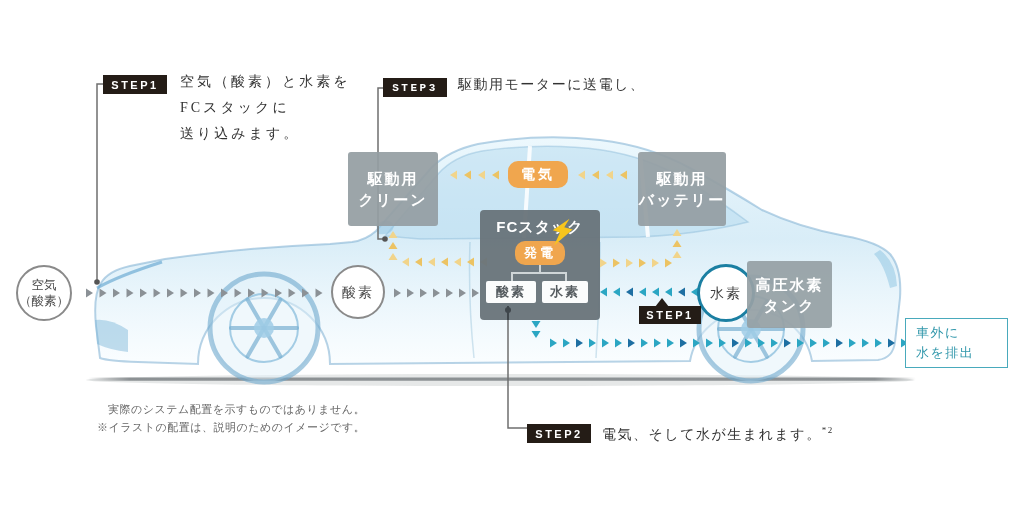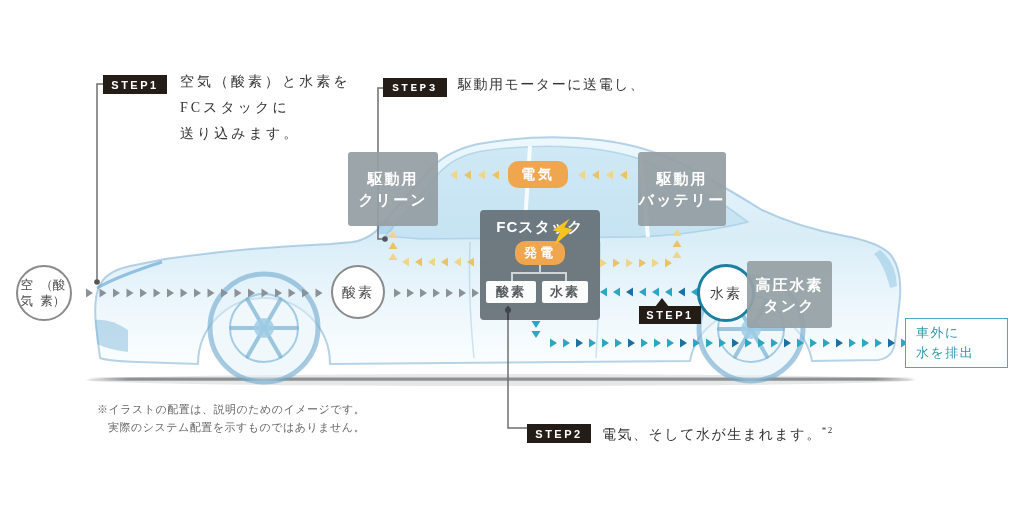--- a/index.html
+++ b/index.html
@@ -16,21 +16,21 @@
              font-family:"Liberation Serif",serif;white-space:nowrap;}
   .step-text.tight{letter-spacing:1.5px;line-height:25px;}
   
   .gray-box{position:absolute;border-radius:3px;color:#fff;font-weight:bold;font-size:15px;
             letter-spacing:2px;display:flex;flex-direction:column;align-items:center;
             justify-content:center;line-height:21px;text-align:right;}
   .orange-chip{position:absolute;border-radius:10px;color:#fff;font-weight:bold;font-size:13px;
                letter-spacing:3px;display:flex;align-items:center;justify-content:center;}
   .white-chip{position:absolute;background:#fbfcfc;border-radius:2px;color:#565c60;font-weight:bold;
               font-size:13px;letter-spacing:2px;display:flex;align-items:center;justify-content:center;}
-  .circle{position:absolute;background:#fff;border-radius:50%;display:flex;flex-direction:row;
+  .circle{position:absolute;background:#fff;border-radius:50%;display:flex;flex-direction:column;
           align-items:center;justify-content:center;color:#4b4b4b;text-align:center;
           box-sizing:border-box;line-height:16px;}
   .bracket{position:absolute;background:#cfd5d7;}
   .footnote{position:absolute;color:#666;font-size:11px;letter-spacing:0.5px;line-height:18px;}
   sup{font-size:9px;}
 </style>
 </head>
 <body>
 
 <div class="stage">
@@ -262,17 +262,17 @@
     <div>車外に</div>
     <div>水を排出</div>
   </div>
 
   <div class="badge" style="left:527px;top:424px;width:64px;height:19px;">STEP2</div>
   <div class="step-text tight" style="left:602px;top:418px;">
     <div><span>電気、そして水が生まれます。</span><sup>*2</sup></div>
   </div>
 
   <div class="footnote" style="left:97px;top:400px;">
+    <div style="padding-left:11px;">実際のシステム配置を示すものではありません。</div>
     <div>※イラストの配置は、説明のためのイメージです。</div>
-    <div style="padding-left:11px;">実際のシステム配置を示すものではありません。</div>
   </div>
 
 </div>
 
 </body></html>

